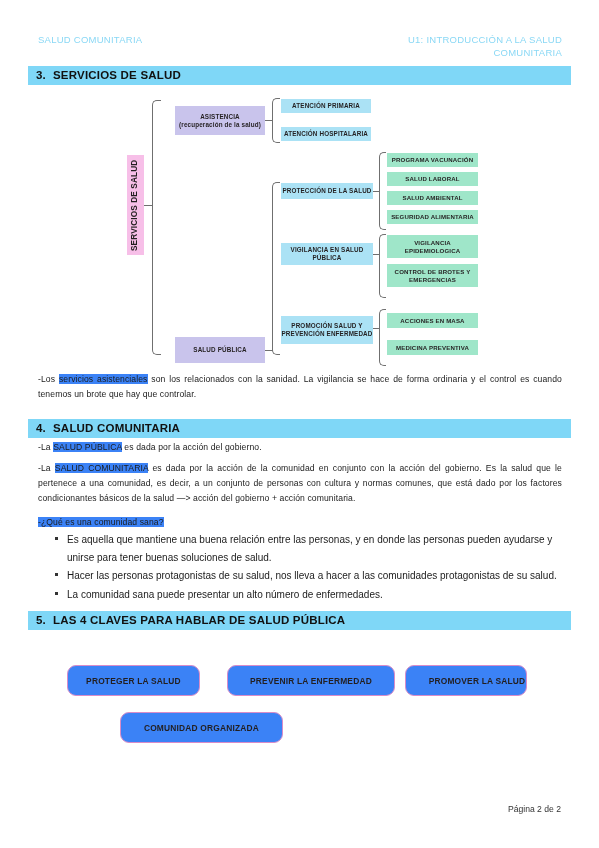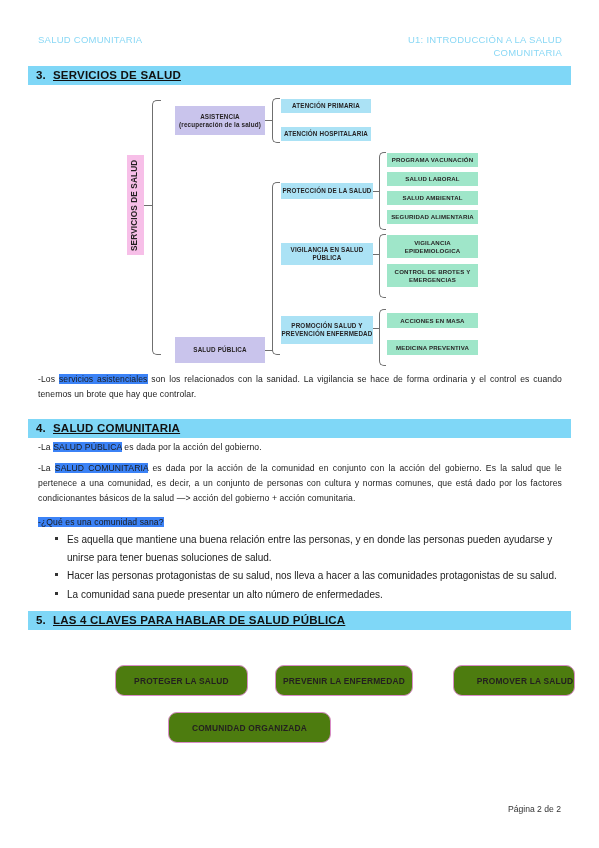--- a/index.html
+++ b/index.html
@@ -46,21 +46,20 @@
     position: absolute;
     left: 28px;
     width: 543px;
     background: #7fd7f7;
     font-weight: bold;
     color: #111;
     font-size: 11.5px;
     letter-spacing: .2px;
     padding: 3px 0 4px 8px;
     box-sizing: border-box;
-    text-decoration: underline;
   }
   .sec .num { display: inline-block; width: 17px; }
 
   
   .para {
     position: absolute;
     font-size: 8.6px;
     line-height: 1.72;
     color: #1b1b1b;
     text-align: justify;
@@ -133,31 +132,30 @@
   }
   .stub {
     position: absolute;
     border-top: 1.1px solid #6f6f6f;
   }
 
   
   .keybox {
     position: absolute;
     box-sizing: border-box;
-    background: #4d7c0f;
+    background: #3b82f6;
     border: 1.4px solid #d98cc8;
     border-radius: 9px;
     display: flex;
     align-items: center;
     justify-content: center;
     font-weight: bold;
     font-size: 8.4px;
     color: #231f20;
     letter-spacing: .2px;
-    margin-left: 48px;
   }
 
   
   .footer {
     position: absolute;
     right: 38px; top: 804px;
     font-size: 8.6px;
     color: #333;
   }
 </style>
@@ -278,21 +276,21 @@
     <li>La comunidad sana puede presentar un alto número de enfermedades.</li>
   </ul>
 
   <div class="sec" style="top:611px;">
     <span class="num">5.</span><span>LAS 4 CLAVES PARA HABLAR DE SALUD PÚBLICA</span>
   </div>
 
   <div class="keybox" style="left:67px; top:665px; width:133px; height:31px;">
     <span>PROTEGER LA SALUD</span>
   </div>
-  <div class="keybox" style="left:227px; top:665px; width:138px; height:31px;">
+  <div class="keybox" style="left:227px; top:665px; width:168px; height:31px;">
     <span>PREVENIR LA ENFERMEDAD</span>
   </div>
   <div class="keybox" style="left:405px; top:665px; width:122px; height:31px;padding-left:22px;">
     <span>PROMOVER LA SALUD</span>
   </div>
 
   <div class="keybox" style="left:120px; top:712px; width:163px; height:31px;">
     <span>COMUNIDAD ORGANIZADA</span>
   </div>
 

